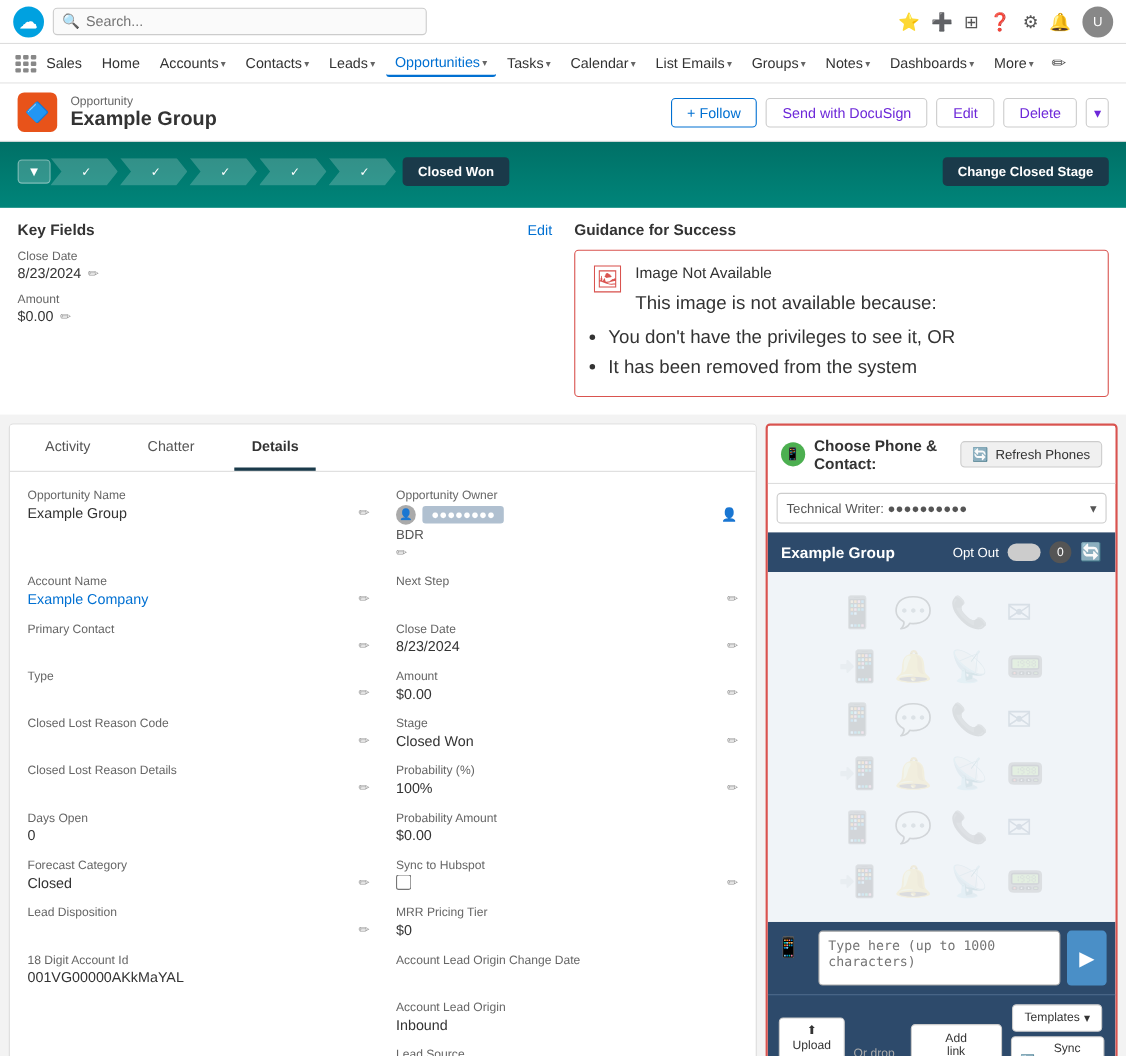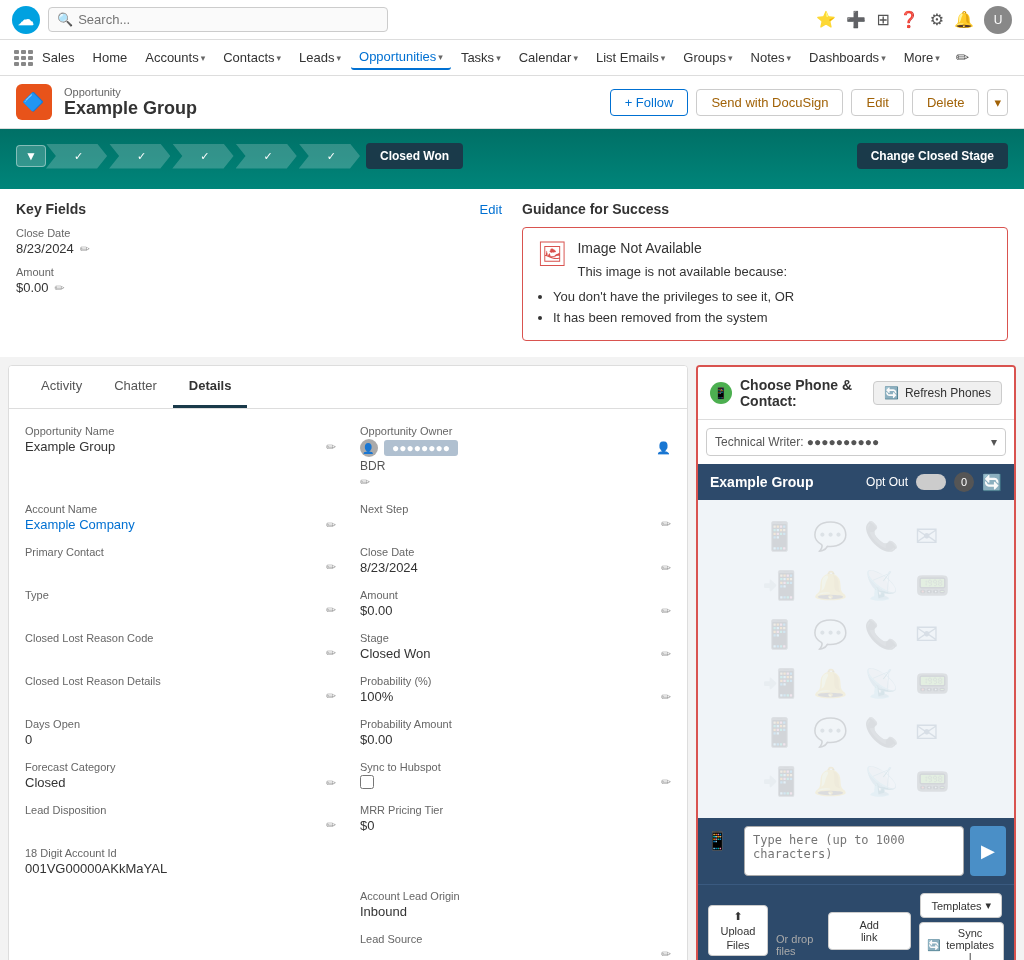--- a/index.html
+++ b/index.html
@@ -23,21 +23,21 @@
     .nav-item.active { border-bottom: 2px solid #0070d2; color: #0070d2; }
     .edit-icon { font-size: 16px; color: #555; cursor: pointer; margin-left: 6px; }
 
     
     .record-header { background: #fff; border-bottom: 1px solid #ddd; padding: 8px 16px; display: flex; align-items: center; }
     .record-icon { width: 36px; height: 36px; background: #e8531a; border-radius: 6px; display: flex; align-items: center; justify-content: center; color: #fff; font-size: 18px; margin-right: 12px; flex-shrink: 0; }
     .record-title-wrap { flex: 1; }
     .record-type { font-size: 11px; color: #666; }
     .record-name { font-size: 18px; font-weight: 600; color: #333; }
     .record-actions { display: flex; align-items: center; gap: 8px; padding-left: 40px; }
-    .btn { padding: 5px 14px; border-radius: 4px; font-size: 13px; cursor: pointer; border: 1px solid #ccc; background: #fff; color: #a16207; }
+    .btn { padding: 5px 14px; border-radius: 4px; font-size: 13px; cursor: pointer; border: 1px solid #ccc; background: #fff; color: #6d28d9; }
     .btn-primary { background: #fff; border: 1px solid #0070d2; color: #0070d2; }
     .btn-neutral { background: #fff; border: 1px solid #ccc; }
     .btn-dropdown { padding: 5px 6px; border-left: 1px solid #ccc; }
 
     
     .stage-bar-wrap { background: linear-gradient(to bottom, #007066 0%, #00857a 100%); padding: 14px 16px 20px; }
     .stage-toggle-btn { background: rgba(255,255,255,0.2); border: 1px solid rgba(255,255,255,0.4); color: #fff; border-radius: 4px; padding: 3px 8px; cursor: pointer; font-size: 12px; }
     .stages { display: flex; align-items: center; gap: 0; }
     .stage-item { display: flex; align-items: center; background: rgba(255,255,255,0.2); color: #fff; font-size: 12px; padding: 6px 20px 6px 28px; position: relative; cursor: pointer; clip-path: polygon(0 0, calc(100% - 10px) 0, 100% 50%, calc(100% - 10px) 100%, 0 100%, 10px 50%); margin-right: 2px; }
     .stage-item:first-child { clip-path: polygon(0 0, calc(100% - 10px) 0, 100% 50%, calc(100% - 10px) 100%, 0 100%); padding-left: 14px; }
@@ -55,30 +55,30 @@
     .kf-left { flex: 1; }
     .kf-right { flex: 1; }
     .kf-field { margin-bottom: 10px; }
     .kf-label { font-size: 11px; color: #666; margin-bottom: 2px; }
     .kf-value { font-size: 13px; color: #333; display: flex; align-items: center; gap: 6px; }
     .kf-pencil { color: #999; font-size: 12px; cursor: pointer; }
 
     
     .img-not-available { border: 1px solid #d9534f; border-radius: 4px; padding: 12px 14px; background: #fff; }
     .img-not-available .img-title { font-weight: 400; font-size: 14px; color: #333; margin-bottom: 6px; }
-    .img-not-available .img-desc { font-size: 13px; color: #333; line-height: 1.6; }
+    .img-not-available .img-desc { font-size: 17px; color: #333; line-height: 1.6; }
     .img-icon { color: #d9534f; font-size: 24px; margin-right: 10px; float: left; }
 
     
     .main-content { display: flex; gap: 0; padding: 0; background: #f3f3f3; }
     .left-panel { flex: 1; background: #fff; margin: 8px 0 8px 8px; border-radius: 4px; border: 1px solid #ddd; overflow: hidden; }
     .right-panel { width: 320px; background: #fff; margin: 8px 8px 8px 8px; border: 2px solid #d9534f; border-radius: 4px; overflow: hidden; flex-shrink: 0; }
 
     
-    .tabs { display: flex; border-bottom: 1px solid #ddd; padding: 0 16px; background: #fff; }
+    .tabs { display: flex; border-bottom: 1px solid #ddd; padding: 0 16px; background: #fff; gap: 20px; }
     .tab { padding: 12px 16px; font-size: 13px; color: #555; cursor: pointer; border-bottom: 3px solid transparent; }
     .tab.active { color: #333; font-weight: 700; border-bottom: 3px solid #1a3a4a; }
 
     
     .details-form { padding: 16px; }
     .form-row { display: flex; gap: 24px; margin-bottom: 14px; }
     .form-field { flex: 1; }
     .field-label { font-size: 11px; color: #666; margin-bottom: 2px; }
     .field-value { font-size: 13px; color: #333; display: flex; align-items: center; gap: 6px; }
     .field-value a { color: #0070d2; text-decoration: none; }
@@ -417,20 +417,25 @@
             <span>$0</span>
           </div>
         </div>
       </div>
 
       <div class="form-row">
         <div class="form-field">
           <div class="field-label">18 Digit Account Id</div>
           <div class="field-value">
             <span>001VG00000AKkMaYAL</span>
+          </div>
+        </div>
+        <div class="form-field">
+          <div class="field-label">Account Lead Origin Change Date</div>
+          <div class="field-value">
           </div>
         </div>
       </div>
 
       <div class="form-row">
         <div class="form-field"></div>
         <div class="form-field">
           <div class="field-label">Account Lead Origin</div>
           <div class="field-value">
             <span>Inbound</span>

